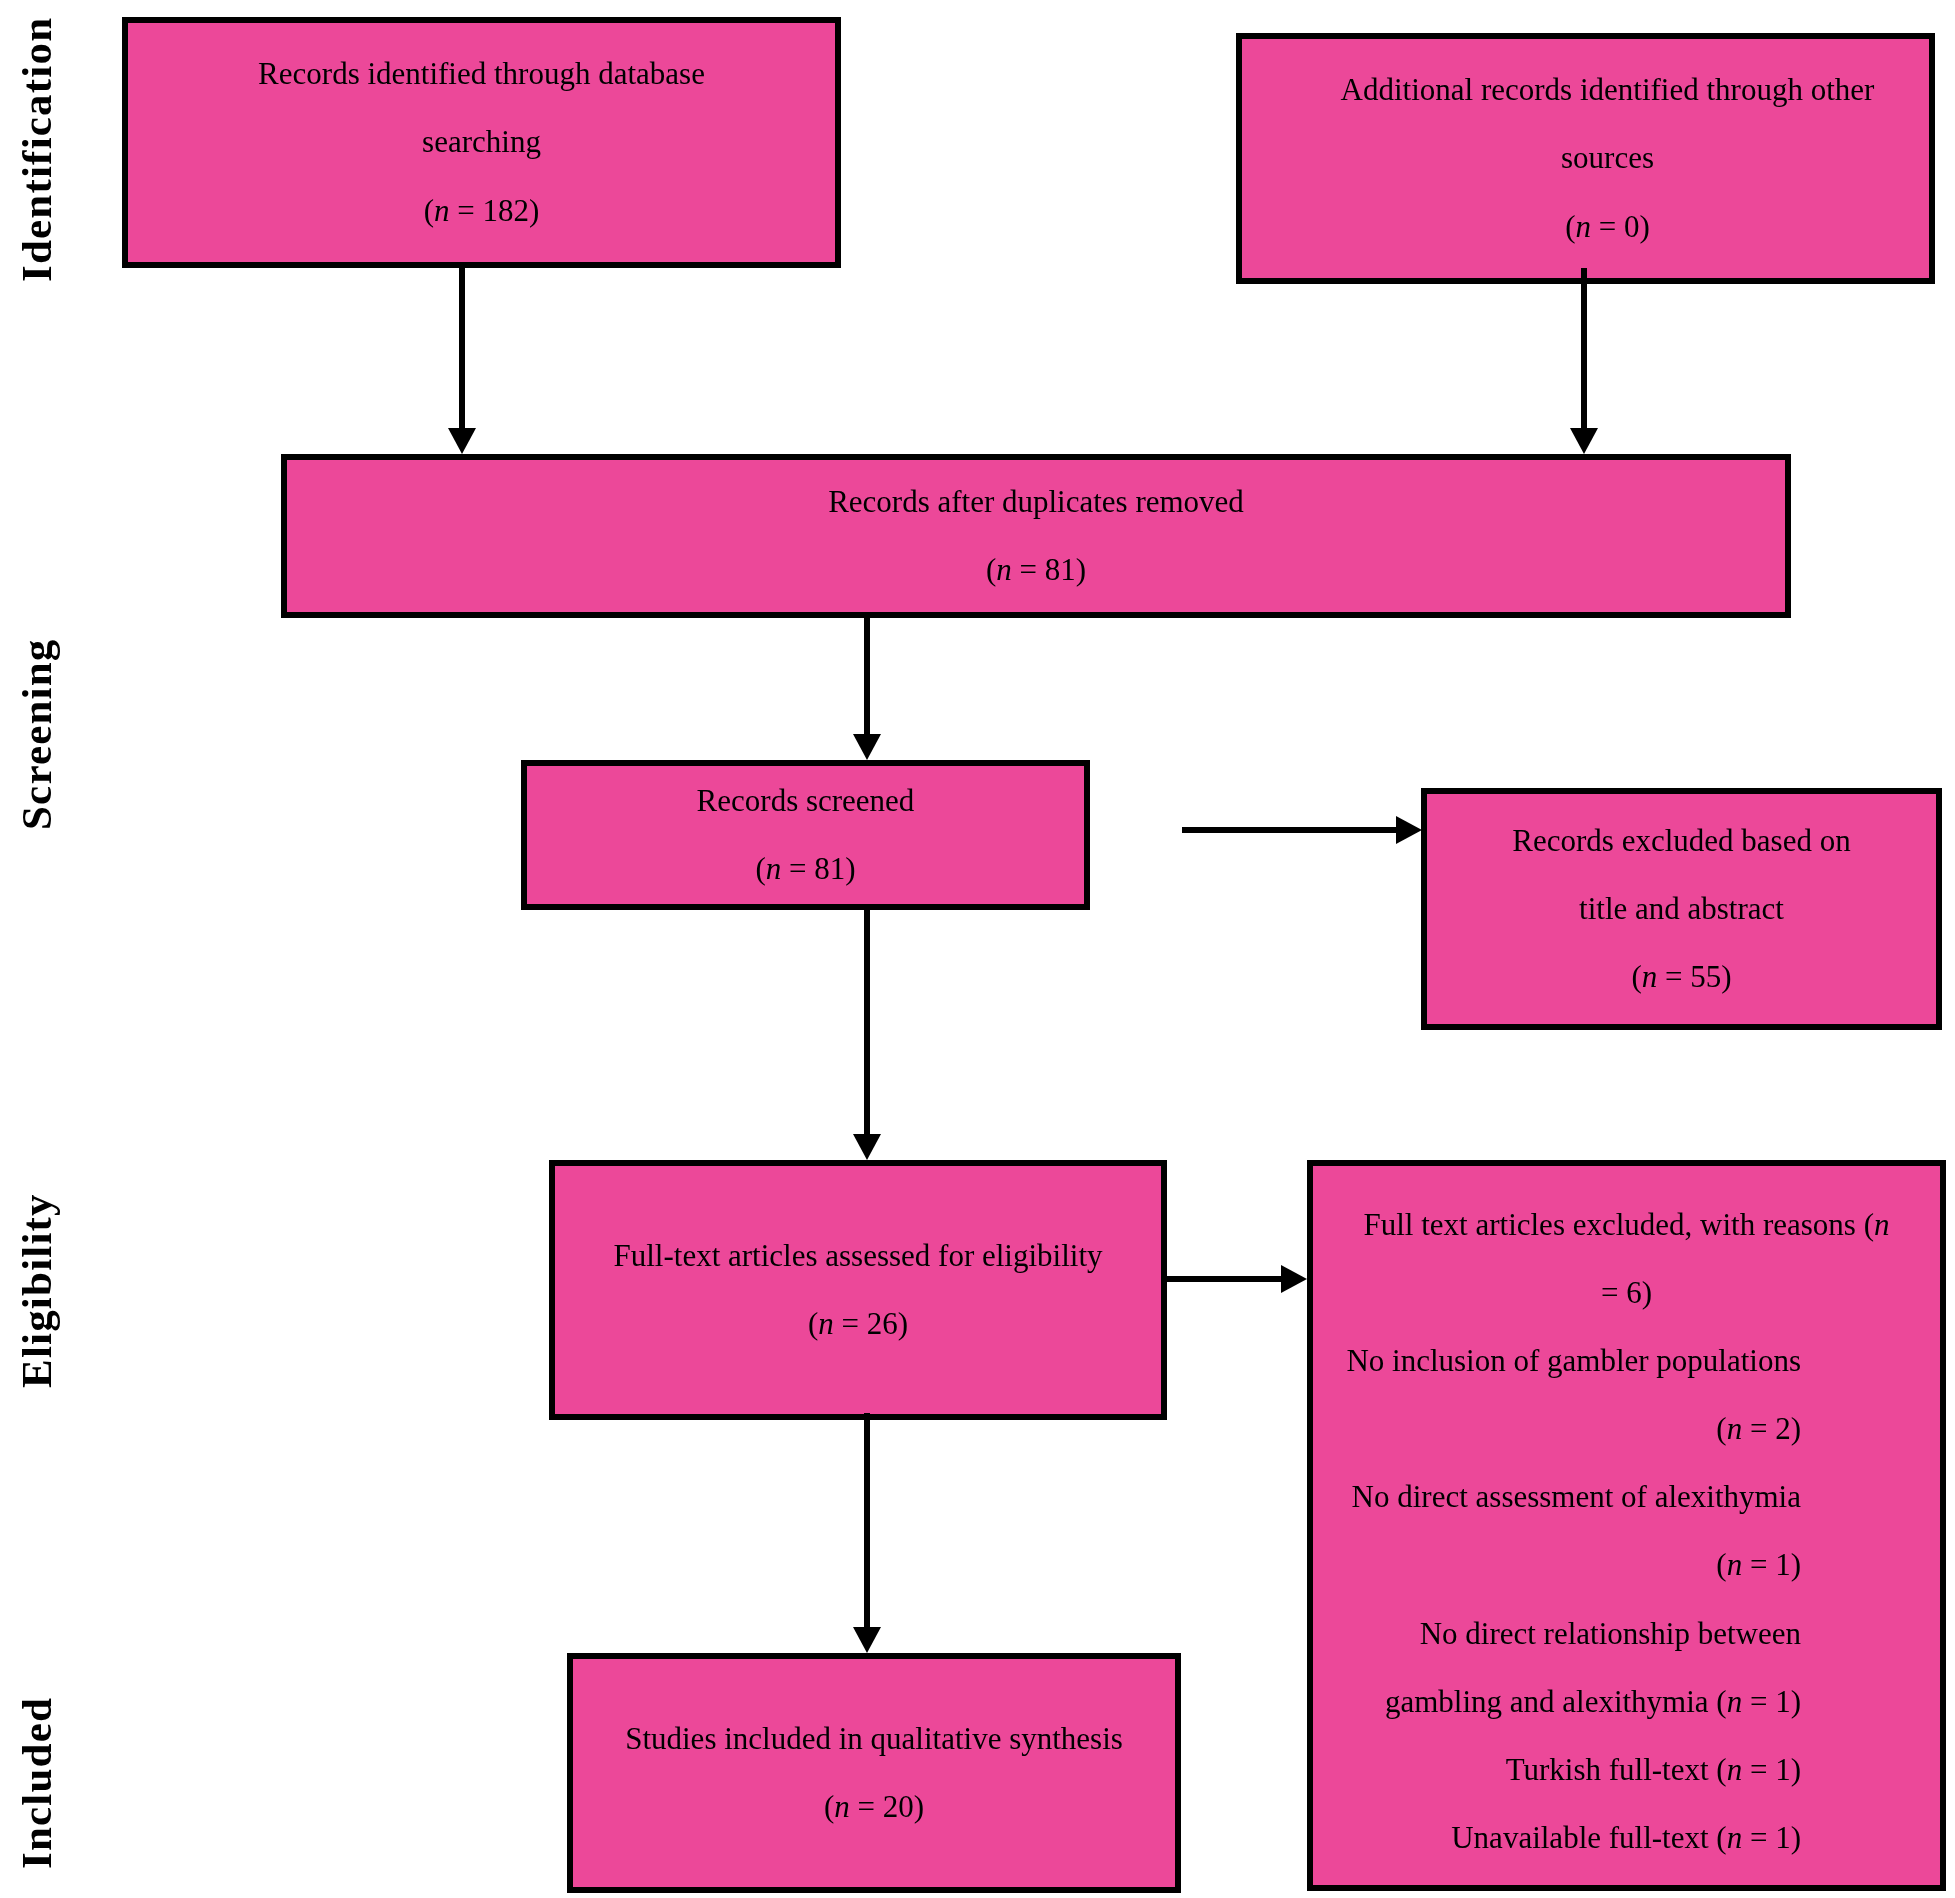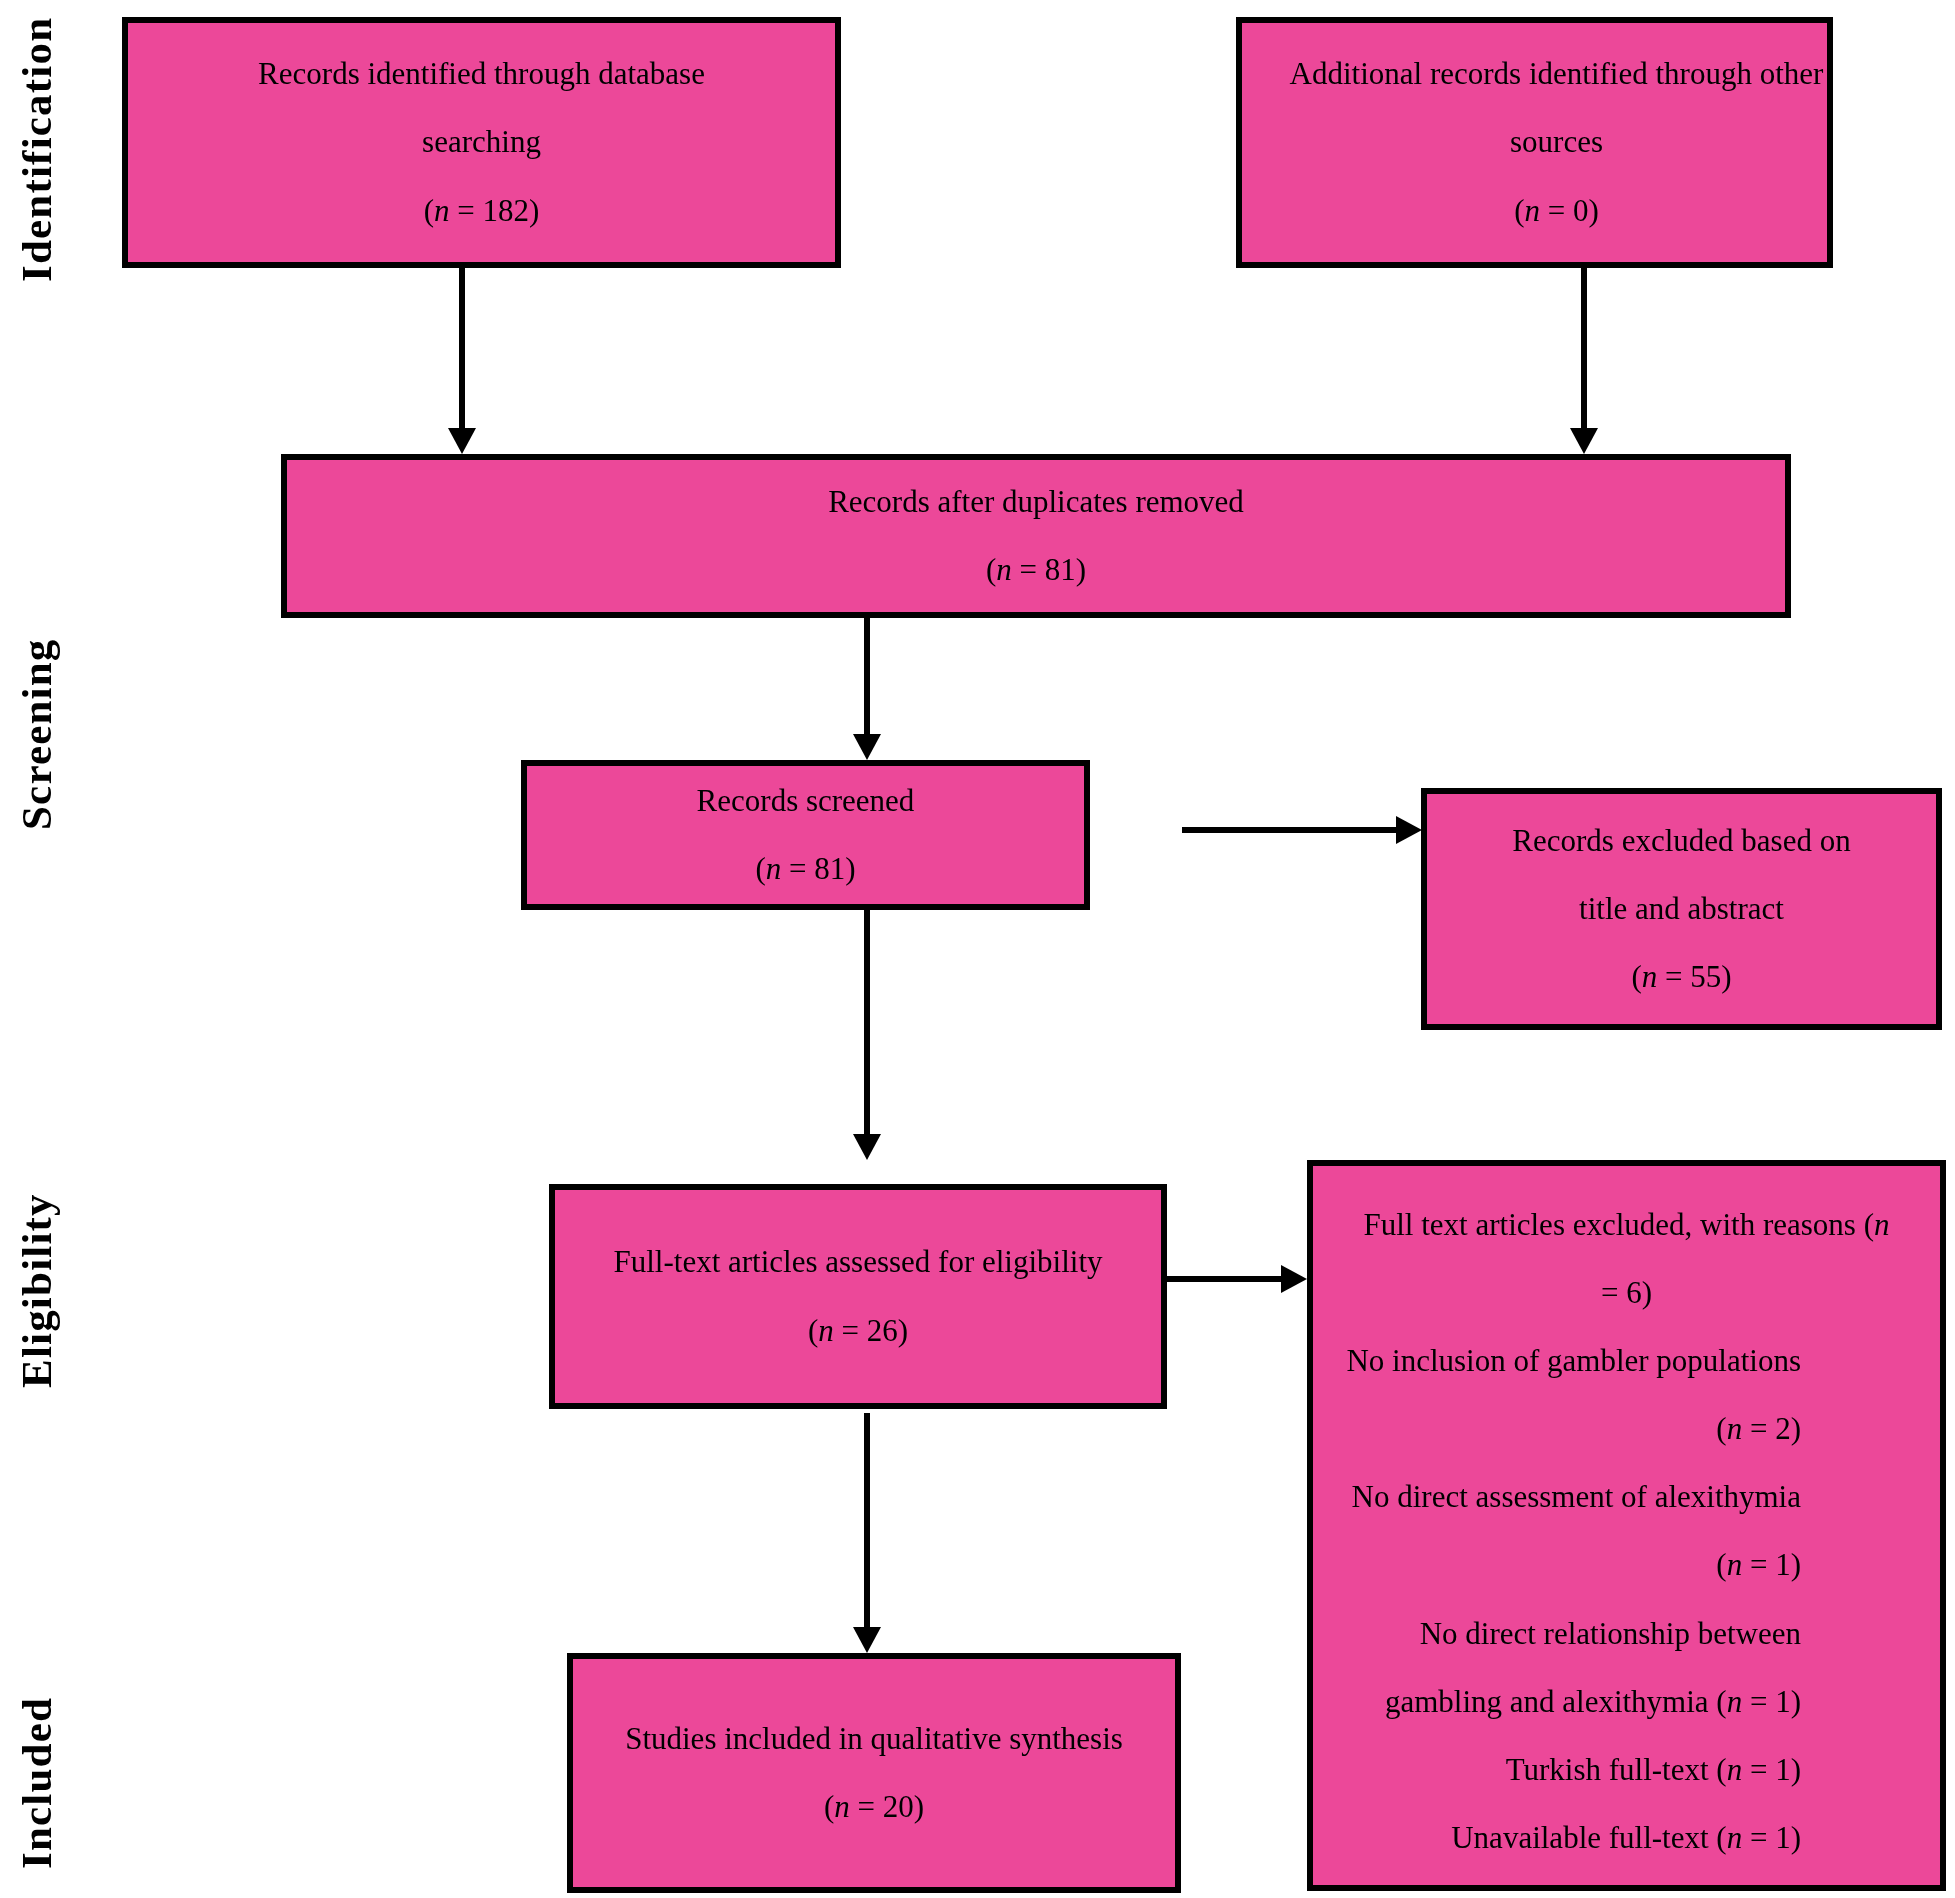--- a/index.html
+++ b/index.html
@@ -43,27 +43,27 @@
     flex-direction: column;
     align-items: center;
     justify-content: center;
     text-align: center;
     font-size: 31px;
     line-height: 2.2;
   }
   .box-text, .box-count, .box-heading { display: block; }
   #box-db-search        { left: 122px;  top: 17px;   width: 719px; height: 251px; }
   #box-db-search .box-text        { max-width: 551px; }
-  #box-other-sources    { left: 1236px; top: 17px;   width: 597px; height: 251px; padding-left: 44px; }
+  #box-other-sources    { left: 1236px; top: 33px;   width: 699px; height: 251px; padding-left: 44px; }
   #box-other-sources .box-text    { max-width: 581px; }
   #box-after-duplicates { left: 281px;  top: 454px;  width: 1510px; height: 164px; }
   #box-screened         { left: 521px;  top: 760px; width: 569px; height: 150px; }
   #box-excluded-title   { left: 1421px; top: 788px; width: 521px;  height: 242px; }
   #box-excluded-title .box-text   { max-width: 355px; }
-  #box-fulltext         { left: 549px;  top: 1160px; width: 618px; height: 225px; margin-top: 24px; }
+  #box-fulltext         { left: 549px;  top: 1160px; width: 618px; height: 260px; }
   #box-fulltext .box-text         { max-width: 489px; }
   #box-included         { left: 567px;  top: 1653px; width: 614px; height: 240px; }
   #box-included .box-text         { max-width: 502px; }
 
   
   #box-fulltext-excluded {
     left: 1307px; top: 1160px; width: 639px; height: 731px;
     justify-content: flex-start;
     align-items: stretch;
     padding: 24.5px 23px 12.2px 23px;

